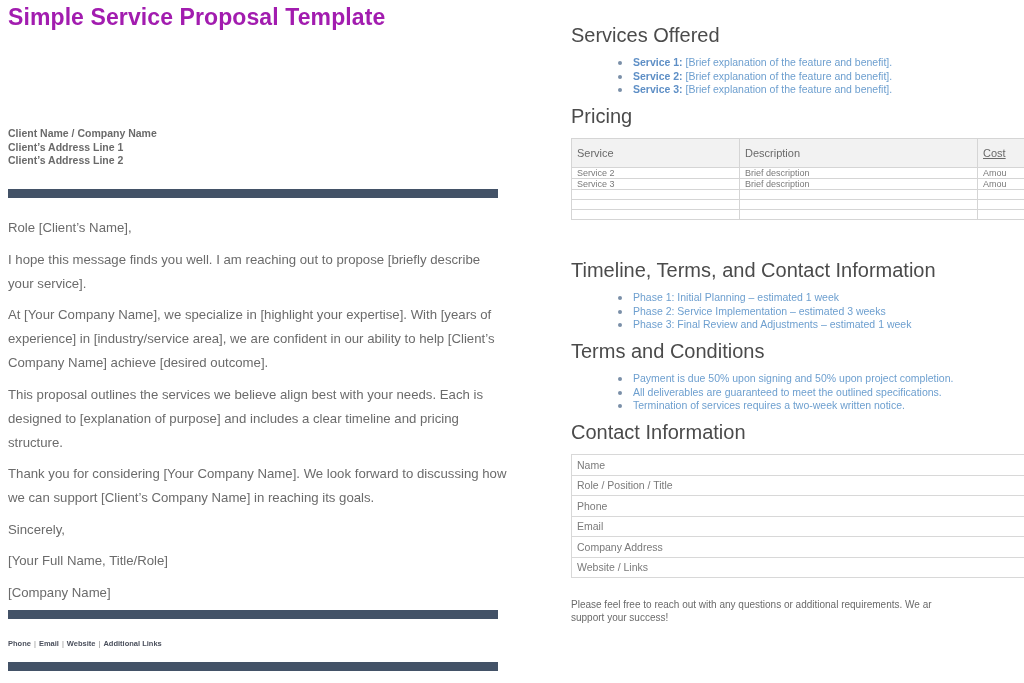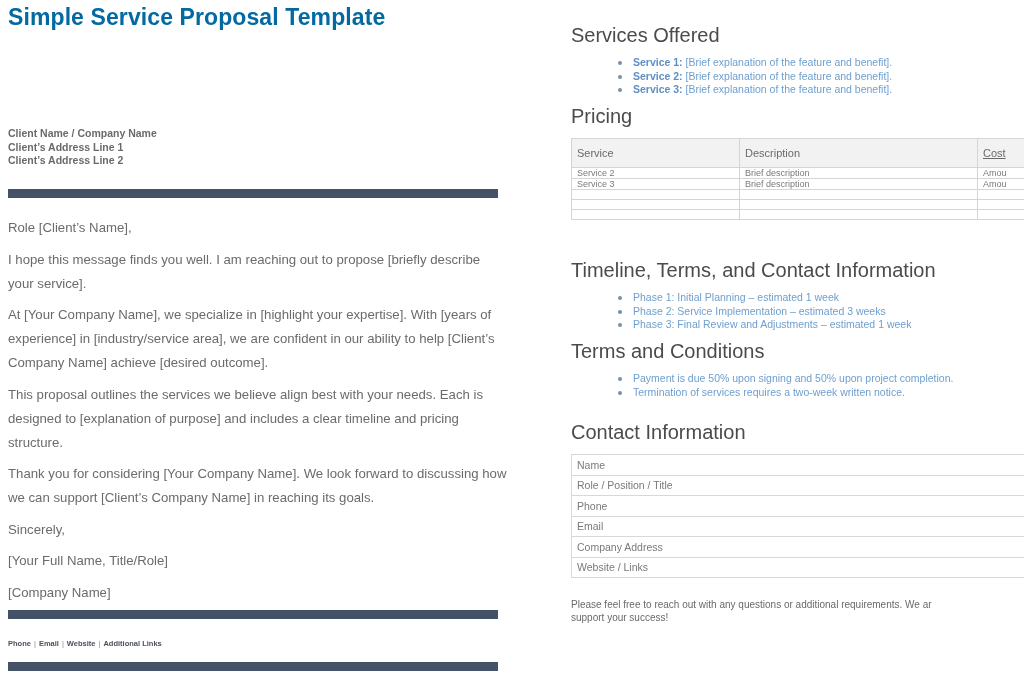--- a/index.html
+++ b/index.html
@@ -16,21 +16,21 @@
     background:#ededed; border-left:1px solid #e2e2e2; border-right:1px solid #e2e2e2;
     box-sizing:border-box;
   }
   .page-right {
     position:absolute; left:538px; top:0; width:517px; height:683px; background:#ffffff; overflow:hidden;
   }
 
   
   .doc-title {
     position:absolute; left:8px; top:4px; margin:0;
-    font-size:23px; font-weight:bold; color:#0369a1; letter-spacing:0.1px;
+    font-size:23px; font-weight:bold; color:#a21caf; letter-spacing:0.1px;
     white-space:nowrap;
   }
   .sender {
     position:absolute; left:8px; top:45px;
     font-size:10.5px; font-weight:bold; color:#6a6a6a; line-height:13.5px;
   }
   .client {
     position:absolute; left:8px; top:127px;
     font-size:10.5px; font-weight:bold; color:#6a6a6a; line-height:13.5px;
   }
@@ -173,20 +173,21 @@
   <h2 class="h-sec" style="top:259px;">Timeline, Terms, and Contact Information</h2>
   <ul class="blist" style="top:291px;">
     <li>Phase 1: Initial Planning – estimated 1 week</li>
     <li>Phase 2: Service Implementation – estimated 3 weeks</li>
     <li>Phase 3: Final Review and Adjustments – estimated 1 week</li>
   </ul>
 
   <h2 class="h-sec" style="top:340px;">Terms and Conditions</h2>
   <ul class="blist" style="top:372px;">
     <li>Payment is due 50% upon signing and 50% upon project completion.</li>
+    <li>All deliverables are guaranteed to meet the outlined specifications.</li>
     <li>Termination of services requires a two-week written notice.</li>
   </ul>
 
   <h2 class="h-sec" style="top:421px;">Contact Information</h2>
   <table class="contact-table">
     <tbody>
         <tr>
           <td>Name</td>
         </tr>
     <tr>

